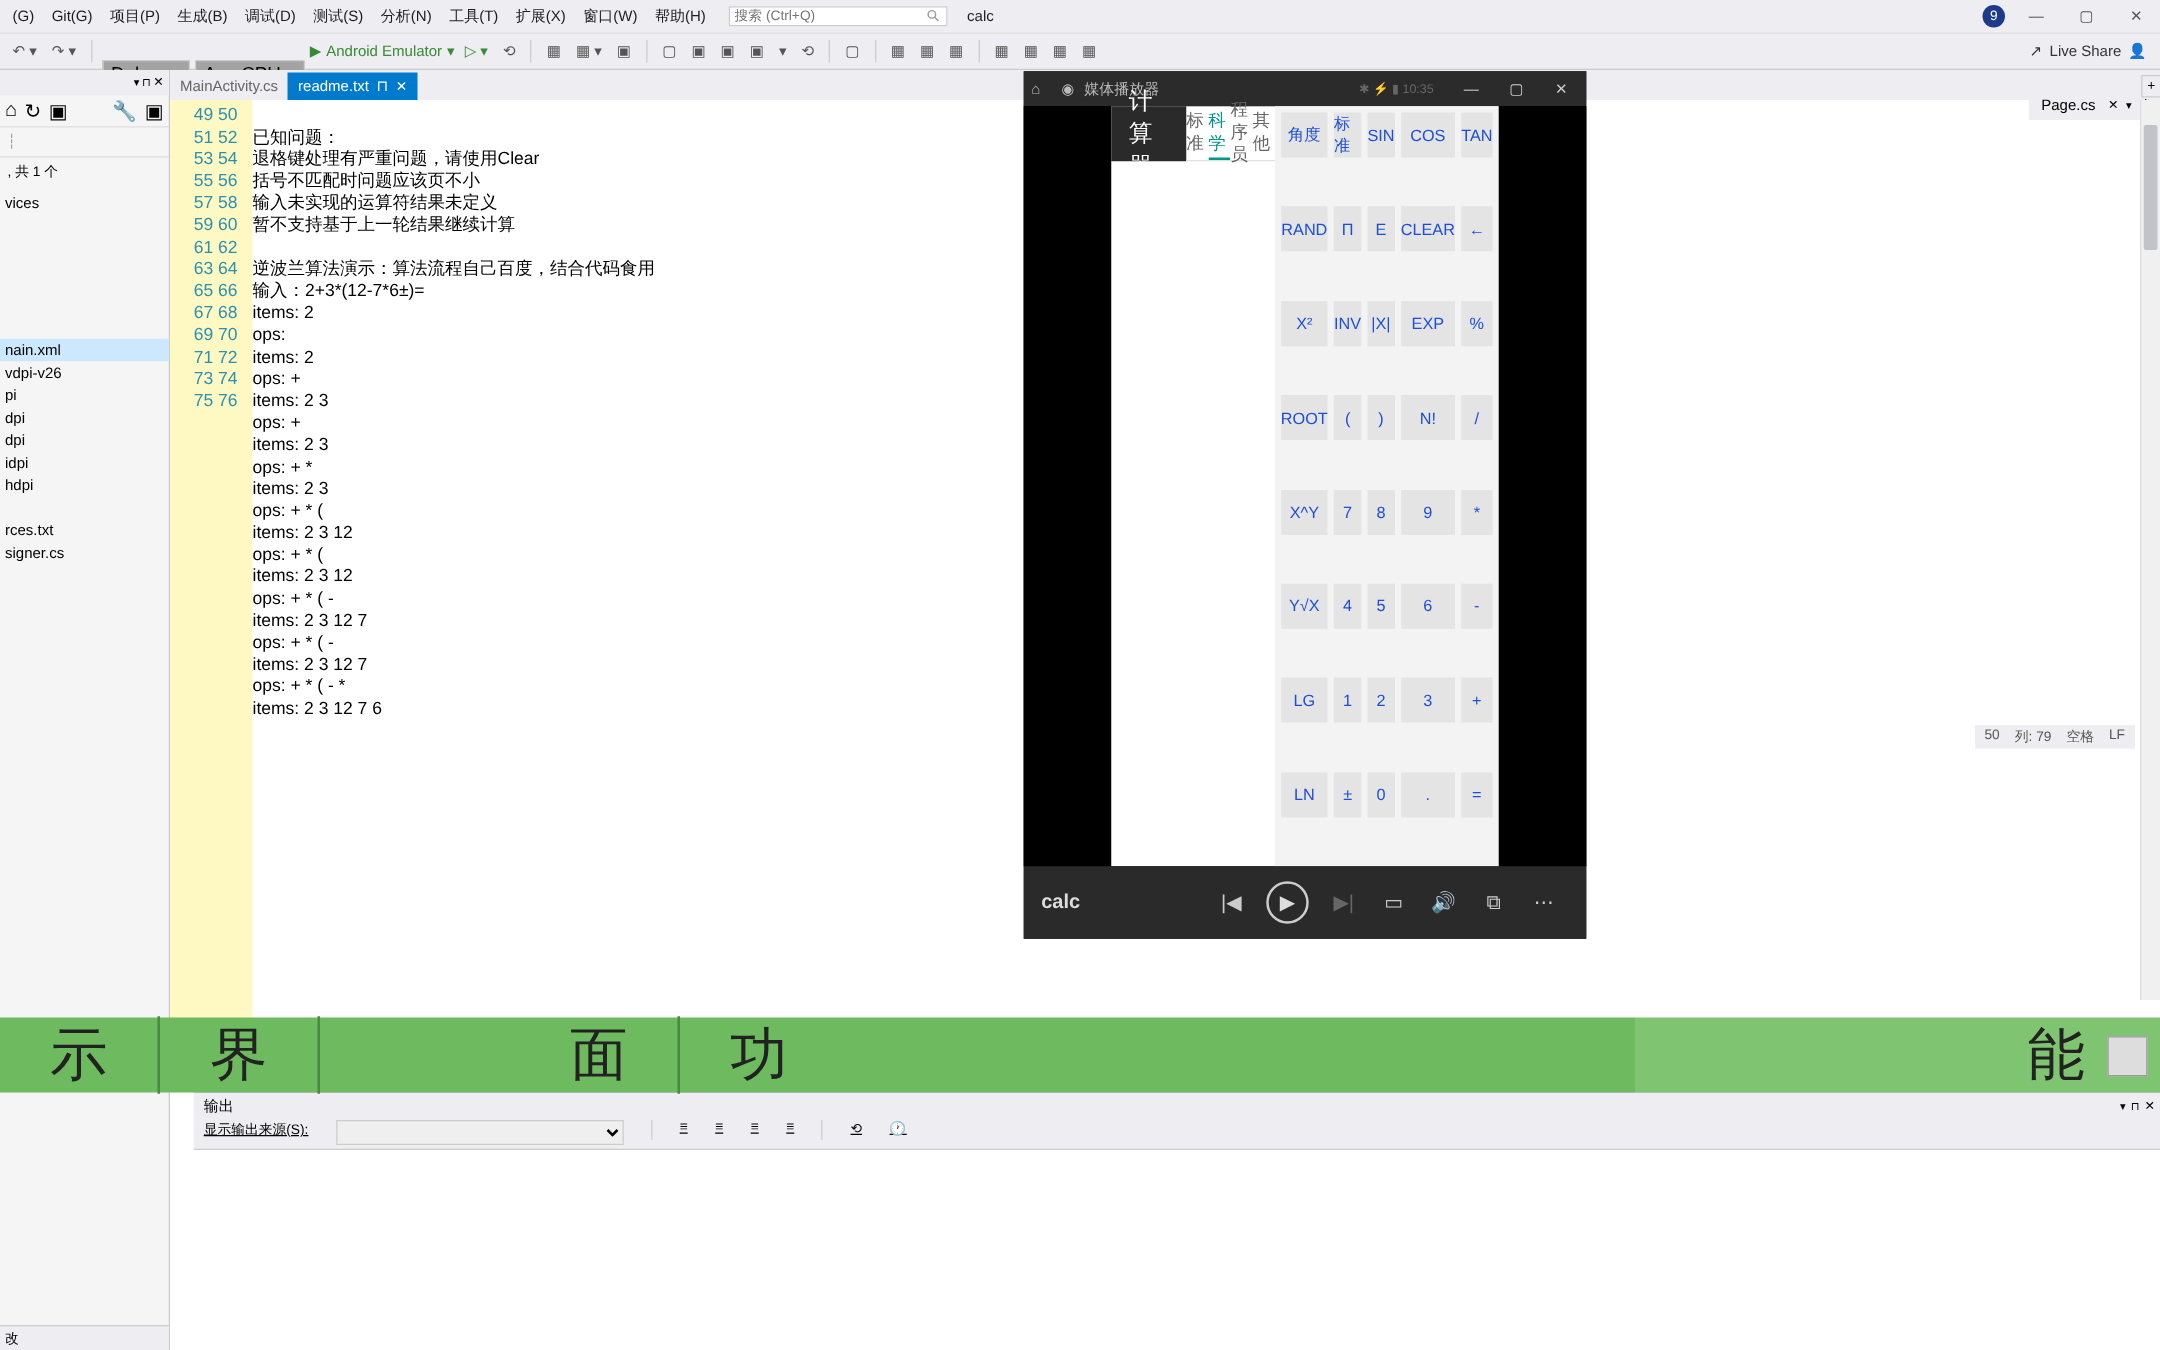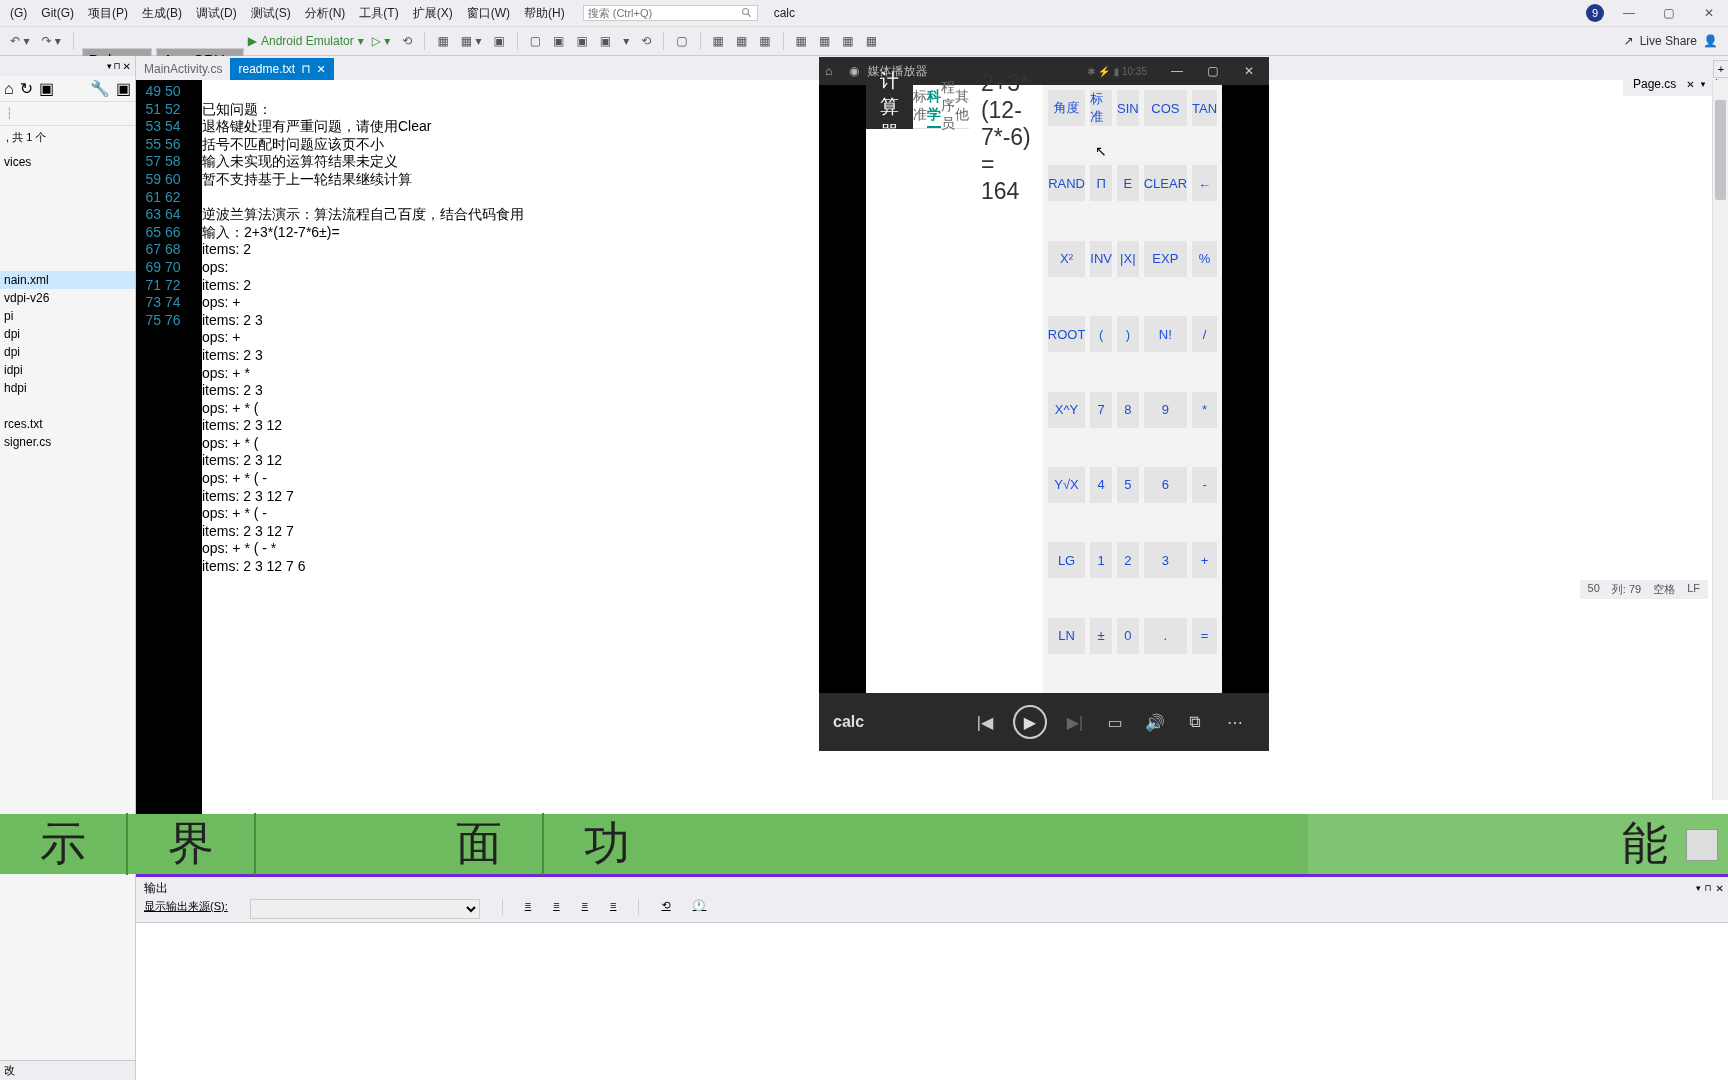--- a/index.html
+++ b/index.html
@@ -39,28 +39,28 @@
 .sol-item.sel { background: #cce8ff; }
 
 
 .editor-wrap { flex: 1; display: flex; flex-direction: column; }
 .tabwell { height: 24px; background: #eeeef2; display: flex; align-items: flex-end; }
 .file-tab { height: 22px; padding: 0 8px; display: flex; align-items: center; gap: 6px; font-size: 12px; background: #eeeef2; }
 .file-tab.inactive { color: #666; }
 .file-tab.active { background: #007acc; color: #fff; }
 .file-tab .x { font-size: 11px; }
 .editor-body { flex: 1; display: flex; background: #fff; font-family: Consolas, "Courier New", monospace; font-size: 14px; overflow: hidden; position: relative; }
-.gutter { width: 66px; text-align: center; color: #2b91af; padding: 3px 12px 3px 0; line-height: 17.6px; background: #000000; }
+.gutter { width: 66px; text-align: right; color: #2b91af; padding: 3px 12px 3px 0; line-height: 17.6px; background: #fef9c3; }
 .codecol { flex: 1; padding: 3px 0; line-height: 17.6px; color: #000; white-space: pre; }
 
 .editor-status { height: 20px; background: #eeeef2; border-top: 1px solid #ccc; display: flex; align-items: center; font-size: 11px; padding: 0 8px; gap: 10px; }
 .editor-status .ok { color: #388a34; }
 
 
-.output-panel { height: 208px; border-top: 5px solid #6d28d9; display: flex; flex-direction: column; }
+.output-panel { height: 208px; border-top: 2px solid #6d28d9; display: flex; flex-direction: column; margin-left: 19px; }
 .output-title { height: 22px; background: #eeeef2; font-size: 12px; padding: 0 8px; display: flex; align-items: center; }
 .output-toolbar { height: 24px; display: flex; align-items: flex-start; gap: 22px; padding: 0 8px; font-size: 11px; background: #eeeef2; border-bottom: 1px solid #ccc; text-decoration: underline; }
 .output-toolbar select { width: 230px; height: 20px; font-size: 11px; border: 1px solid #ccc; }
 .output-body { flex: 1; background: #fff; }
 
 
 .right-tabwell { position: absolute; right: 0; top: 72px; height: 24px; background: #eeeef2; display: flex; align-items: center; font-size: 12px; padding: 0 6px; gap: 6px; }
 .right-tabwell .rt-item { padding: 0 4px; }
 .vert-scroll { position: absolute; right: 0; top: 80px; width: 16px; bottom: 280px; background: #f0f0f0; border-left: 1px solid #ddd; }
 .vert-scroll .thumb { position: absolute; left: 2px; right: 2px; top: 20px; height: 100px; background: #c2c3c9; border-radius: 2px; }
@@ -77,21 +77,21 @@
 .mp-titlebar .sysicons { color: #666; font-size: 10px; margin-right: 8px; }
 .mp-titlebar .winbtn { width: 28px; height: 28px; display: flex; align-items: center; justify-content: center; color: #ccc; }
 
 .mp-content { flex: 1; display: flex; background: #000; }
 .mp-side-l { width: 70px; background: #000; }
 .mp-side-r { width: 70px; background: #000; }
 .calc-app { flex: 1; background: #fff; display: flex; }
 .calc-hdr { height: 44px; background: #2a2a2a; color: #fff; font-size: 19px; display: flex; align-items: center; padding: 0 14px; }
 .calc-tabs { height: 44px; display: flex; border-bottom: 1px solid #e0e0e0; }
 .calc-tab { flex: 1; display: flex; align-items: center; justify-content: center; font-size: 14px; color: #666; border-bottom: 2px solid transparent; }
-.calc-tab.active { color: #009688; border-bottom-color: #009688; font-weight: bold; }
+.calc-tab.active { color: #009688; border-bottom-color: #009688; }
 .calc-display { height: 105px; display: flex; align-items: center; justify-content: flex-end; padding: 0 12px; font-size: 23px; color: #333; position: relative; }
 .calc-cursor { position: absolute; left: 126px; top: 58px; font-size: 14px; color: #000; pointer-events: none; }
 .calc-keys { display: grid; grid-template-columns: repeat(5, 1fr); gap: 5px; padding: 5px; background: #f3f3f3; }
 .calc-key { height: 36px; background: #e4e4e4; display: flex; align-items: center; justify-content: center; font-size: 13px; color: #1d4ed8; }
 
 .mp-progress { height: 28px; background: #000; display: flex; align-items: center; padding: 0 10px; gap: 10px; color: #ccc; font-size: 11px; }
 .mp-track { flex: 1; height: 4px; background: #444; position: relative; }
 .mp-fill { position: absolute; left: 0; top: 0; bottom: 0; width: 74%; background: #e67e22; }
 .mp-thumb { position: absolute; left: 74%; top: -4px; width: 12px; height: 12px; border-radius: 50%; background: #e67e22; transform: translateX(-50%); }
 
@@ -349,24 +349,20 @@
 
   <div class="mp-content">
     <div class="mp-side-l"></div>
     <div class="calc-app">
       <div class="calc-hdr">计算器</div>
       <div class="calc-tabs">
         <div class="calc-tab">标准</div>
         <div class="calc-tab active">科学</div>
         <div class="calc-tab">程序员</div>
         <div class="calc-tab">其他</div>
-      </div>
-      <div class="calc-display">
-        <span>2+3*(12-7*-6) = 164</span>
-        <span class="calc-cursor">↖</span>
       </div>
       <div class="calc-keys" id="calc-keys">
           <div class="calc-key">角度</div>
           <div class="calc-key">标准</div>
           <div class="calc-key">SIN</div>
           <div class="calc-key">COS</div>
           <div class="calc-key">TAN</div>
           <div class="calc-key">RAND</div>
           <div class="calc-key">Π</div>
           <div class="calc-key">E</div>

